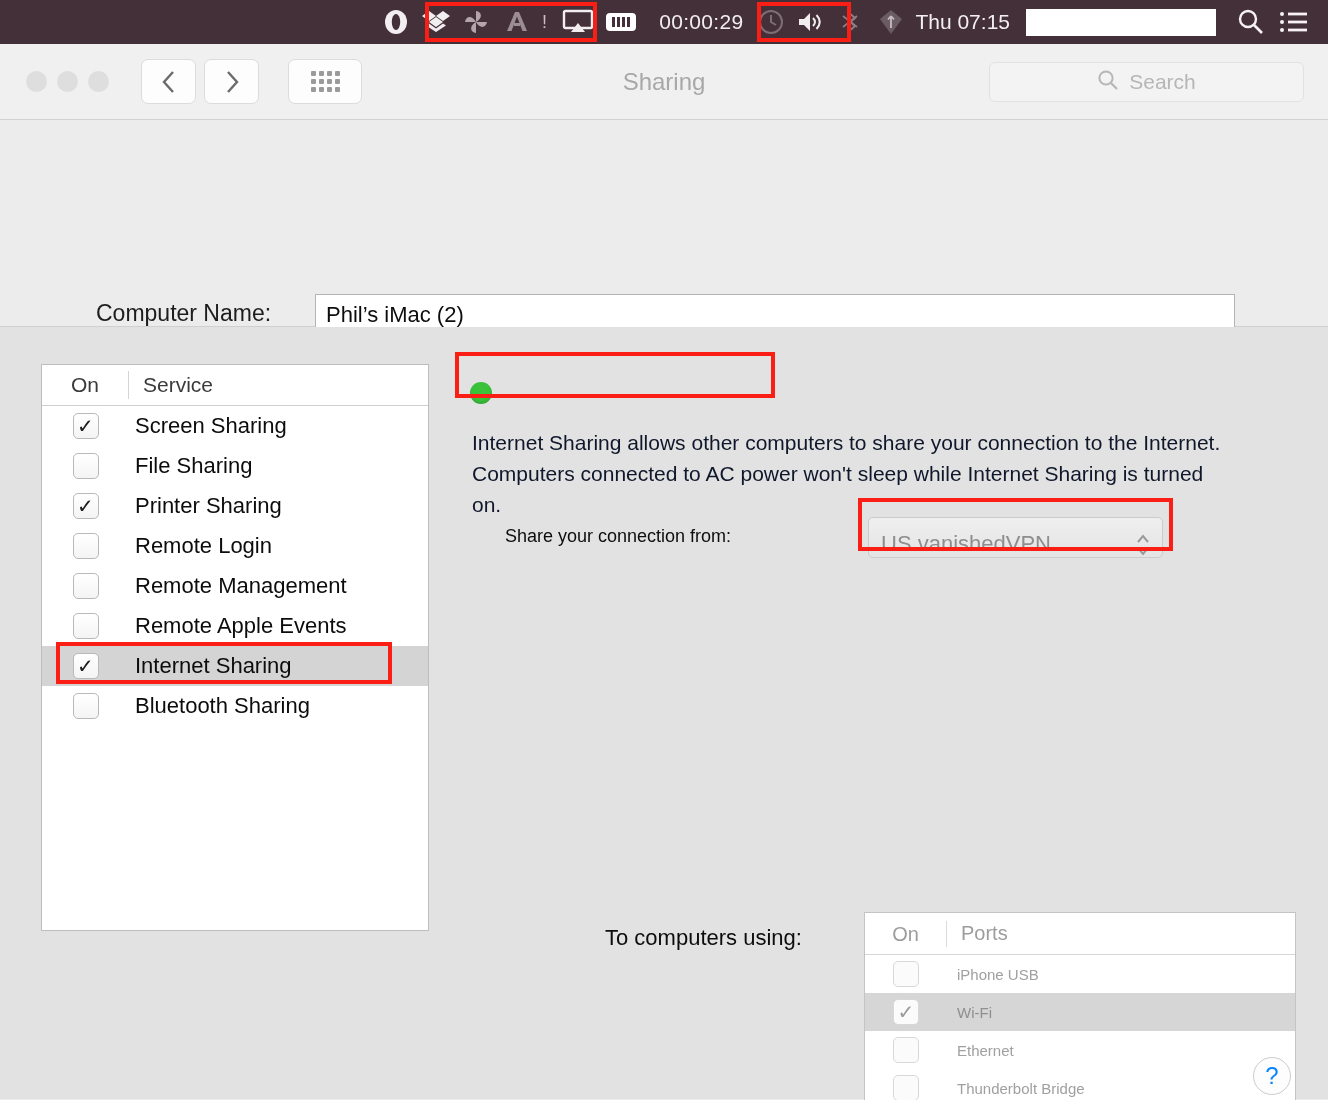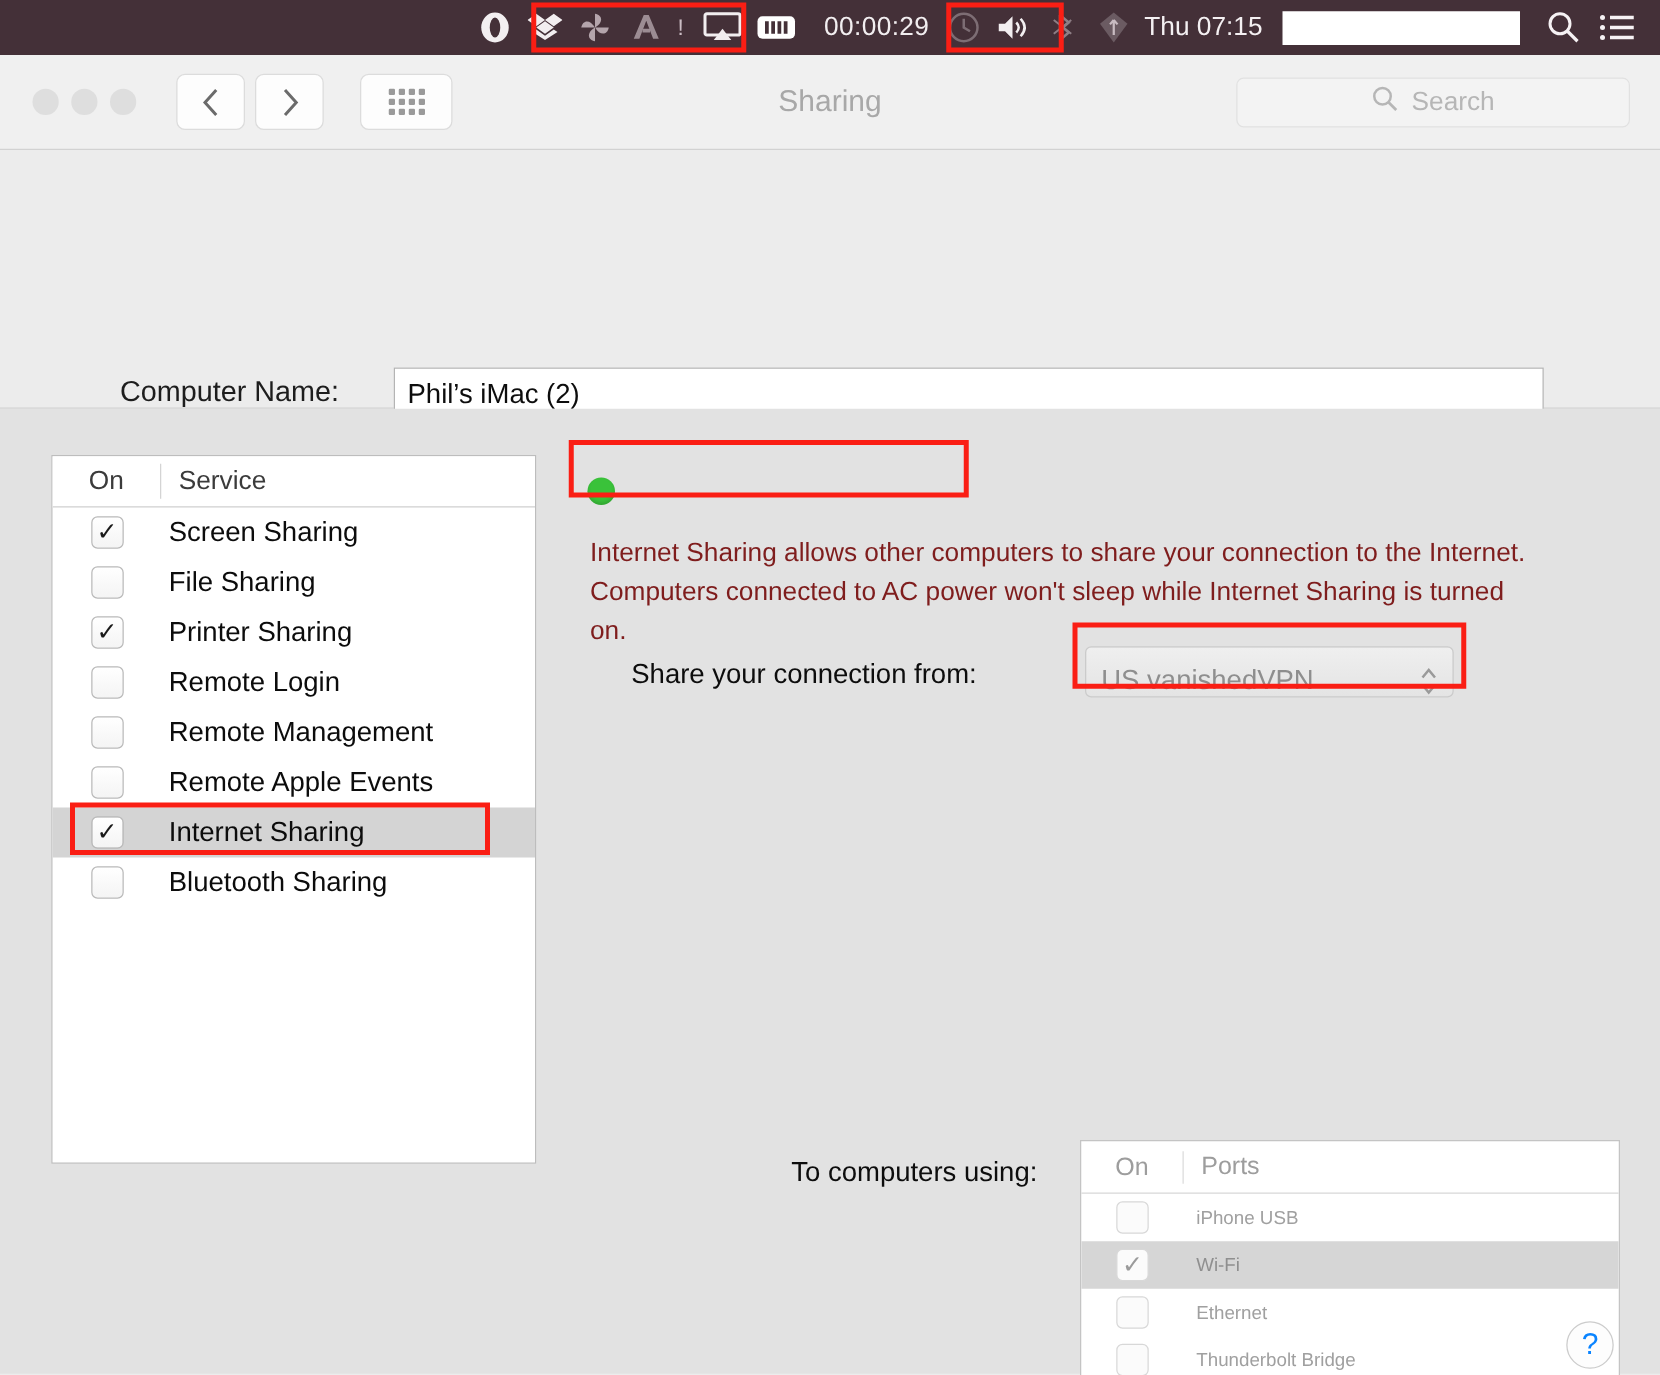--- a/index.html
+++ b/index.html
@@ -265,26 +265,26 @@
     box-shadow: inset 0 -2px 3px rgba(0,0,0,0.15);
   }
   .status-text { font-size: 24px; color: #0d0d0d; }
 
   .desc {
     position: absolute;
     left: 472px; top: 100px;
     width: 760px;
     font-size: 21px;
     line-height: 31px;
-    color: #7f1d1d;
+    color: #0f172a;
   }
   .share-from-label {
     position: absolute;
     left: 505px; top: 199px;
-    font-size: 22px;
+    font-size: 18px;
     color: #0d0d0d;
   }
   .popup-btn {
     position: absolute;
     left: 868px; top: 190px;
     width: 295px; height: 41px;
     background: linear-gradient(#efefef, #e4e4e4);
     border: 1px solid #cbcbcb;
     border-radius: 5px;
     display: flex; align-items: flex-end;
@@ -297,21 +297,21 @@
     display: flex; flex-direction: column;
     align-items: center; justify-content: center;
     gap: 3px;
     color: #9a9a9a;
     line-height: 0.7;
     font-size: 15px;
   }
 
   .to-computers-label {
     position: absolute;
-    left: 633px; top: 598px;
+    left: 605px; top: 598px;
     font-size: 22px;
     color: #0d0d0d;
   }
 
   .ports-list {
     position: absolute;
     left: 864px; top: 585px;
     width: 432px; height: 280px;
     background: #ffffff;
     border: 1px solid #c4c4c4;

